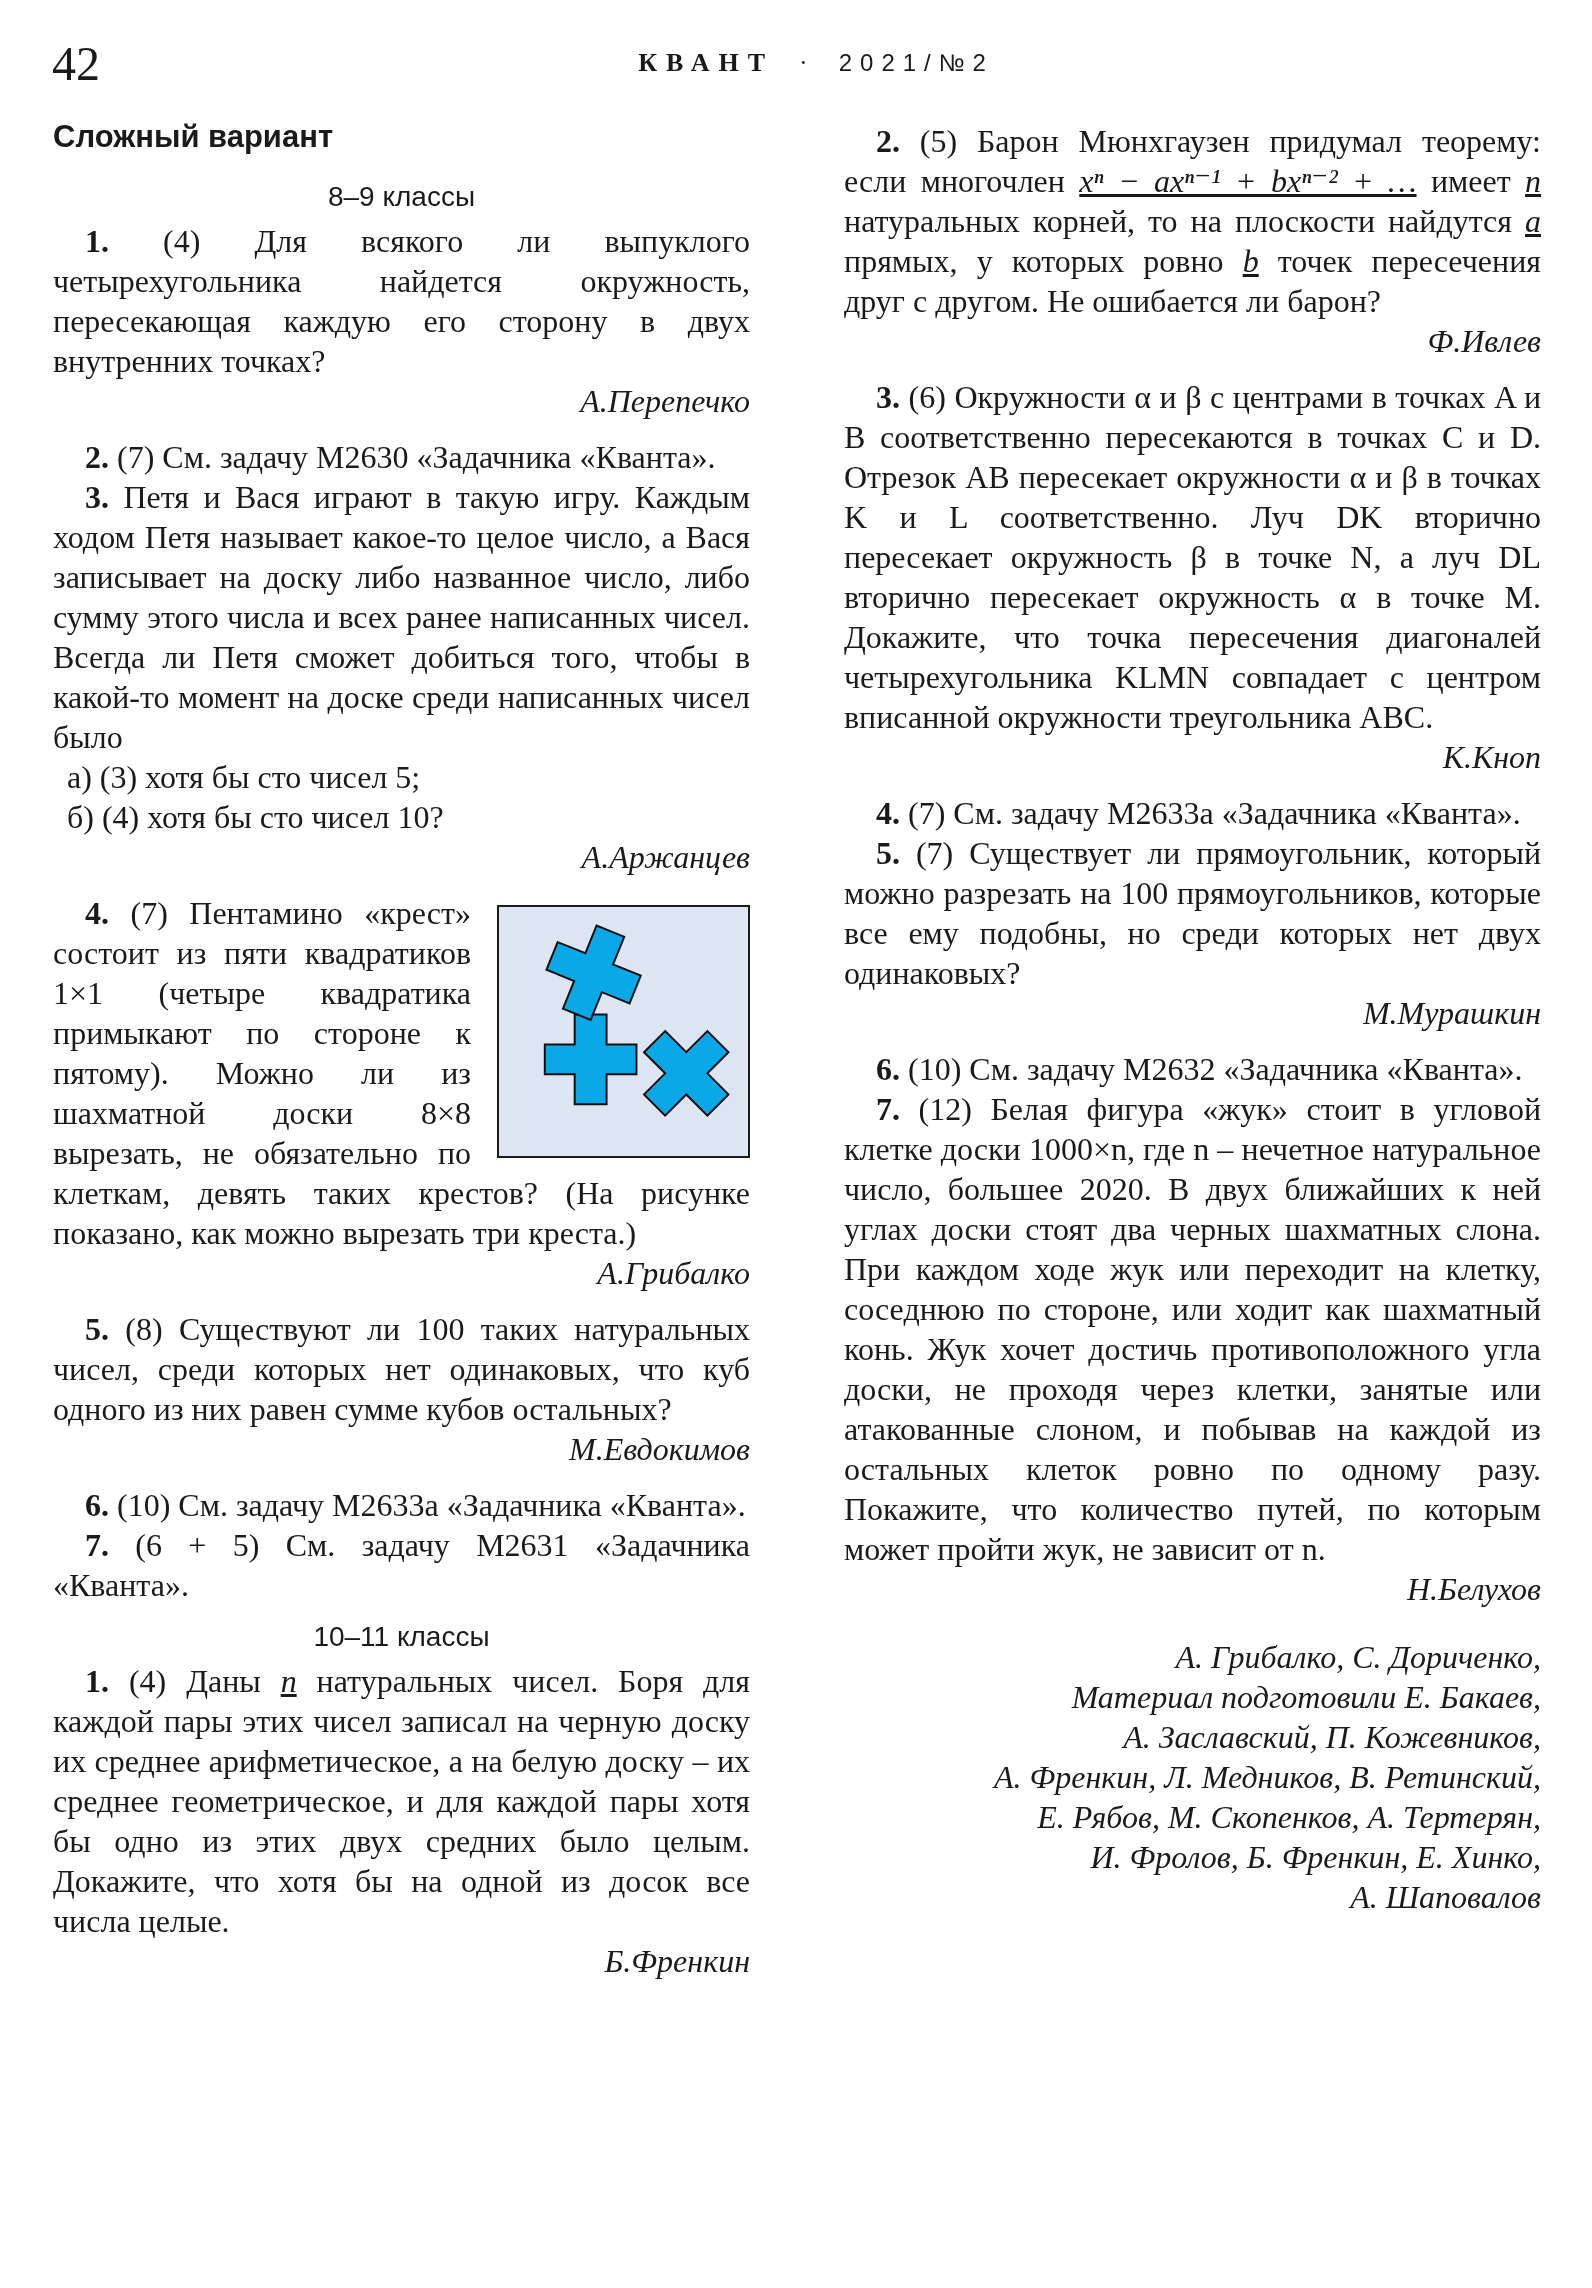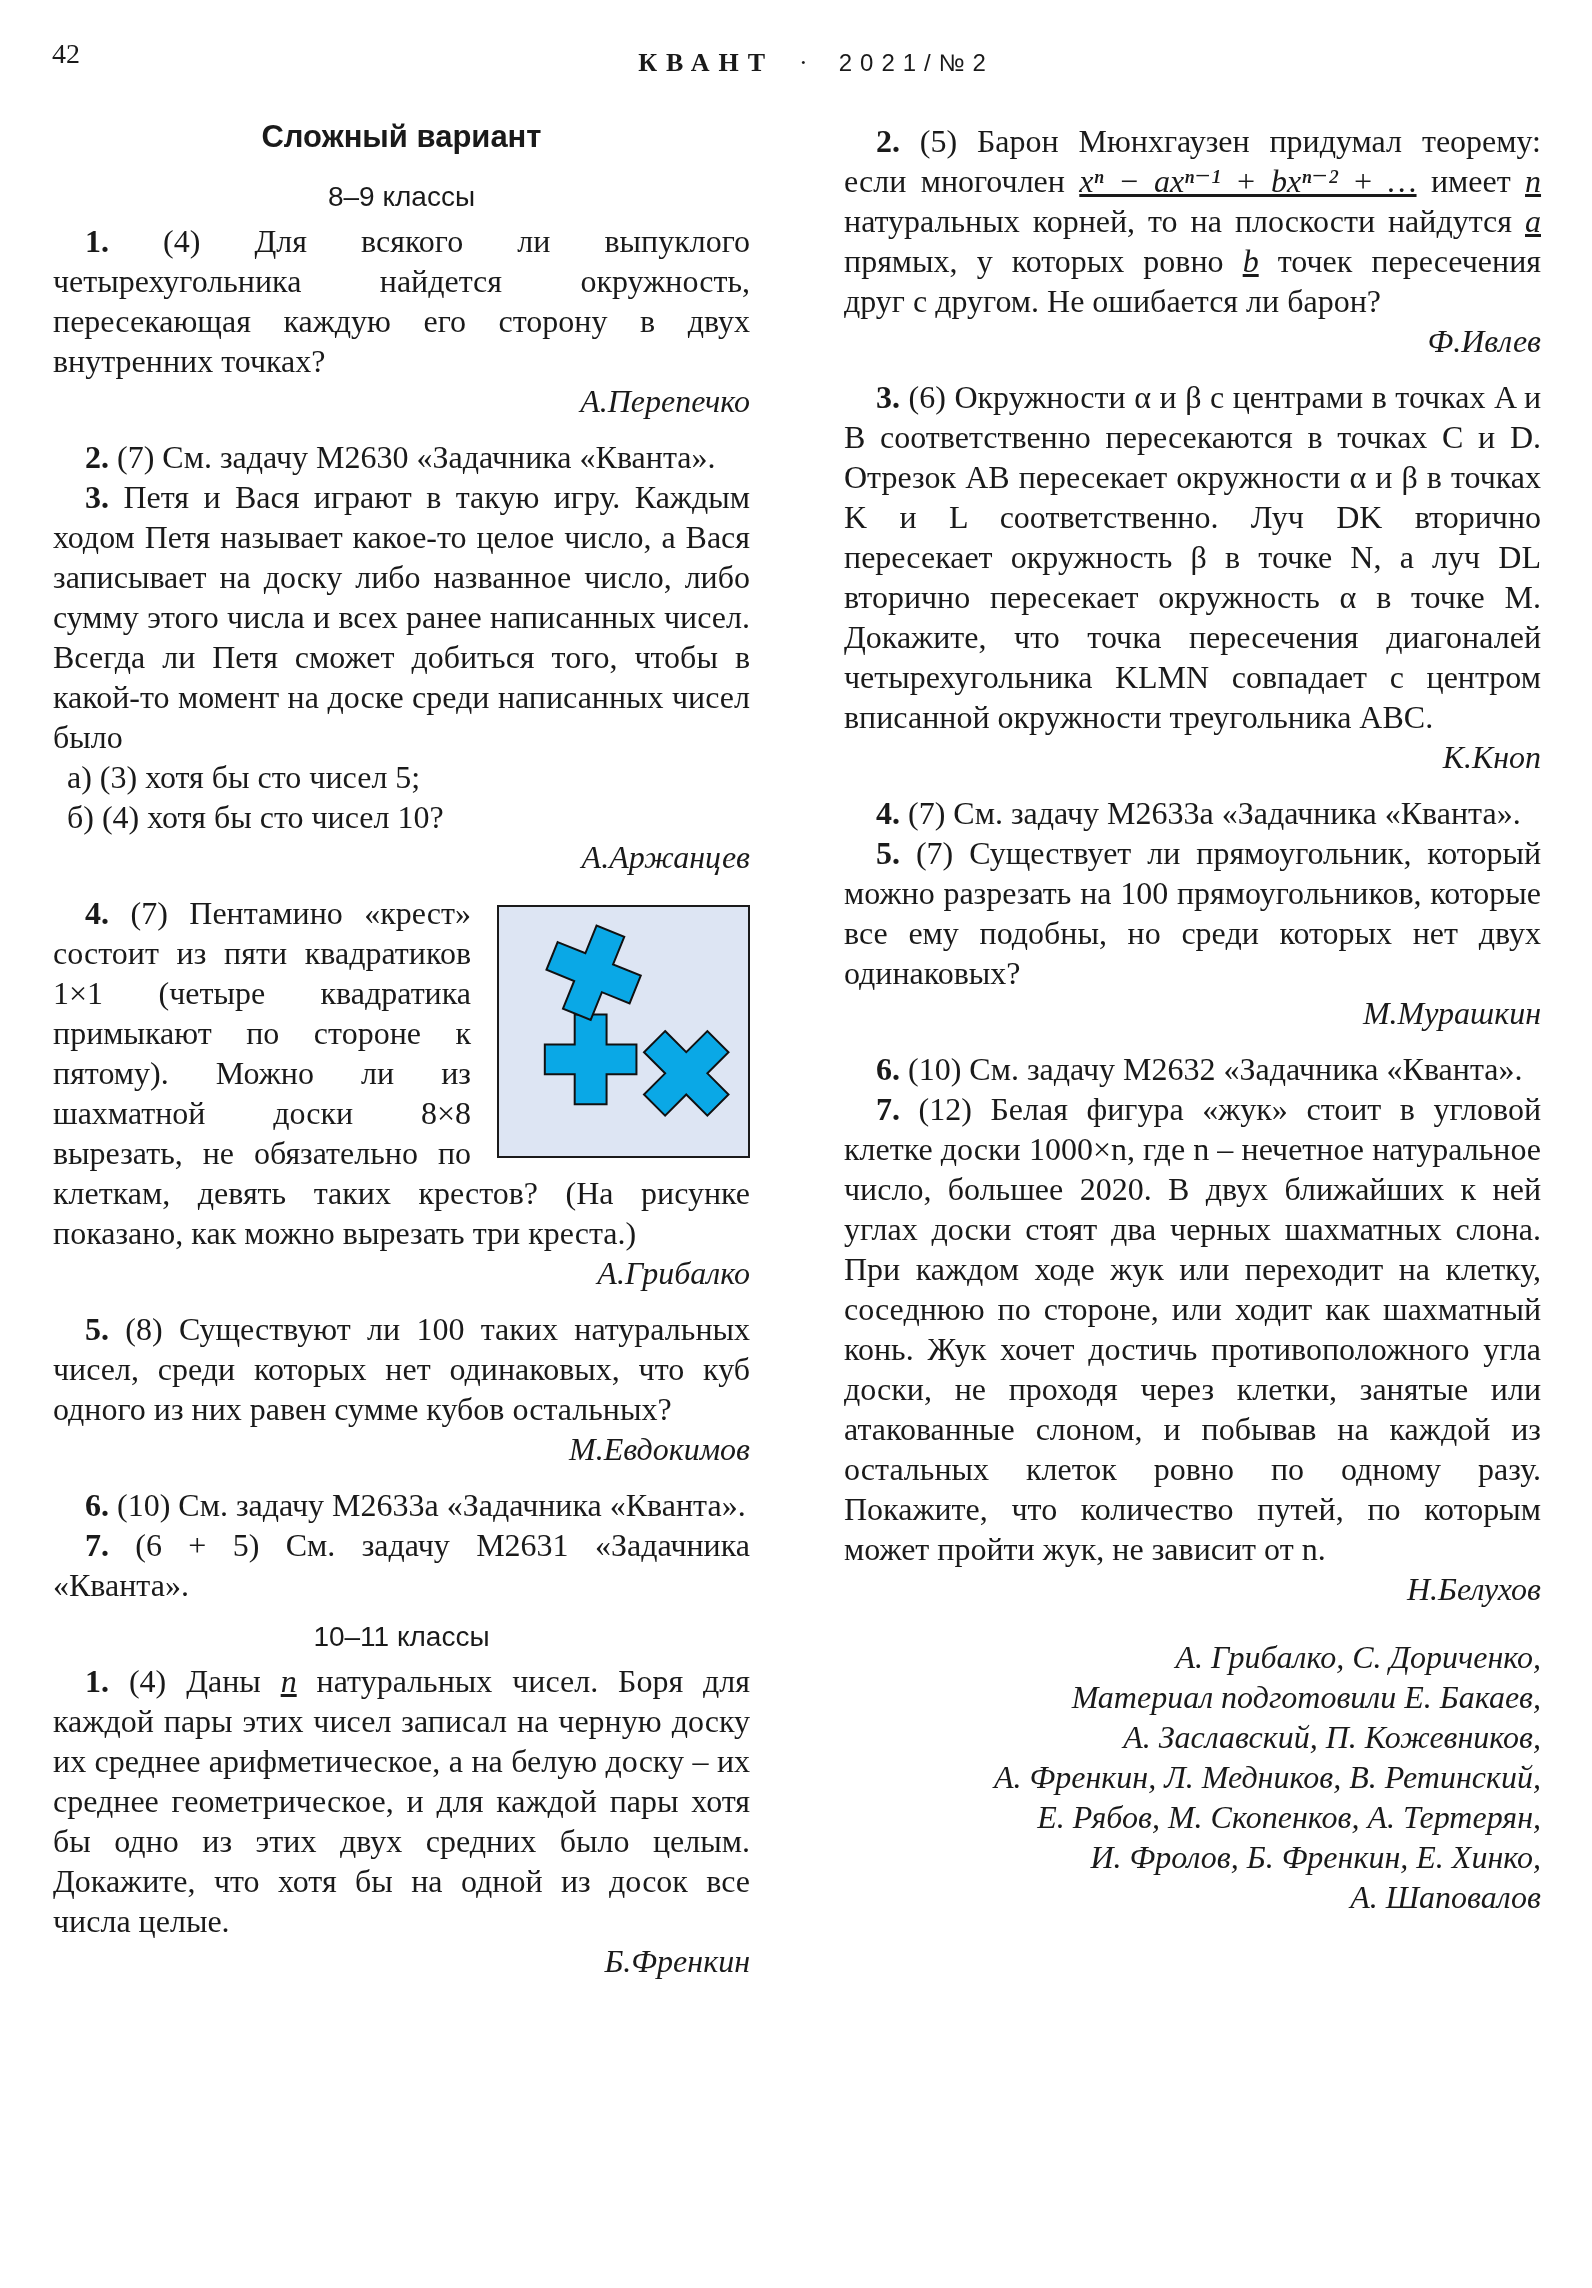--- a/index.html
+++ b/index.html
@@ -1,25 +1,25 @@
 <!DOCTYPE html>
 <html><head>
 <meta charset="utf-8">
 <style>
   html, body { margin:0; padding:0; background:#ffffff; }
   body { width:1592px; height:2289px; position:relative; overflow:hidden;
          font-family:"Liberation Serif","DejaVu Serif",serif; color:#1a1a1a; }
-  .pagenum { position:absolute; left:52px; top:40px; font-size:28px; line-height:1; }
+  .pagenum { position:absolute; left:52px; top:40px; font-size:48px; line-height:1; }
   .runhead { position:absolute; left:0; width:1592px; top:48px; text-align:center; font-size:26px; letter-spacing:6px;padding-left:20px; }
   .runhead .mag { font-weight:bold; letter-spacing:9px; }
   .runhead .issue { font-family:"Liberation Sans","DejaVu Sans",sans-serif; letter-spacing:8px; font-size:24px; }
   .col { position:absolute; top:111px; width:697px; font-size:32px; line-height:40px; }
   .col.left { left:53px; }
   .col.right { left:844px; }
-  .title { font-family:"Liberation Sans","DejaVu Sans",sans-serif; font-weight:bold; font-size:31px; text-align:center; margin:6px 0 20px 0; }
+  .title { font-family:"Liberation Sans","DejaVu Sans",sans-serif; font-weight:bold; font-size:31px; text-align:left; margin:6px 0 20px 0; }
   .grade { font-family:"Liberation Sans","DejaVu Sans",sans-serif; font-size:28px; text-align:center; margin:0 0 4px 0; }
   p { margin:0; text-align:justify; text-indent:32px; }
   p.sub { text-indent:0; padding-left:14px; }
   .num { font-weight:bold; }
   .author { text-align:right; font-style:italic; margin:0 0 16px 0; }
   .gap { height:12px; }
   i.m { font-style:italic;text-decoration:underline; }
   .figwrap { float:right; width:253px; height:253px; margin:12px 0 10px 26px; }
   .figwrap svg { display:block; }
   .credits { text-align:right; font-style:italic; margin-top:28px; line-height:40px; }

